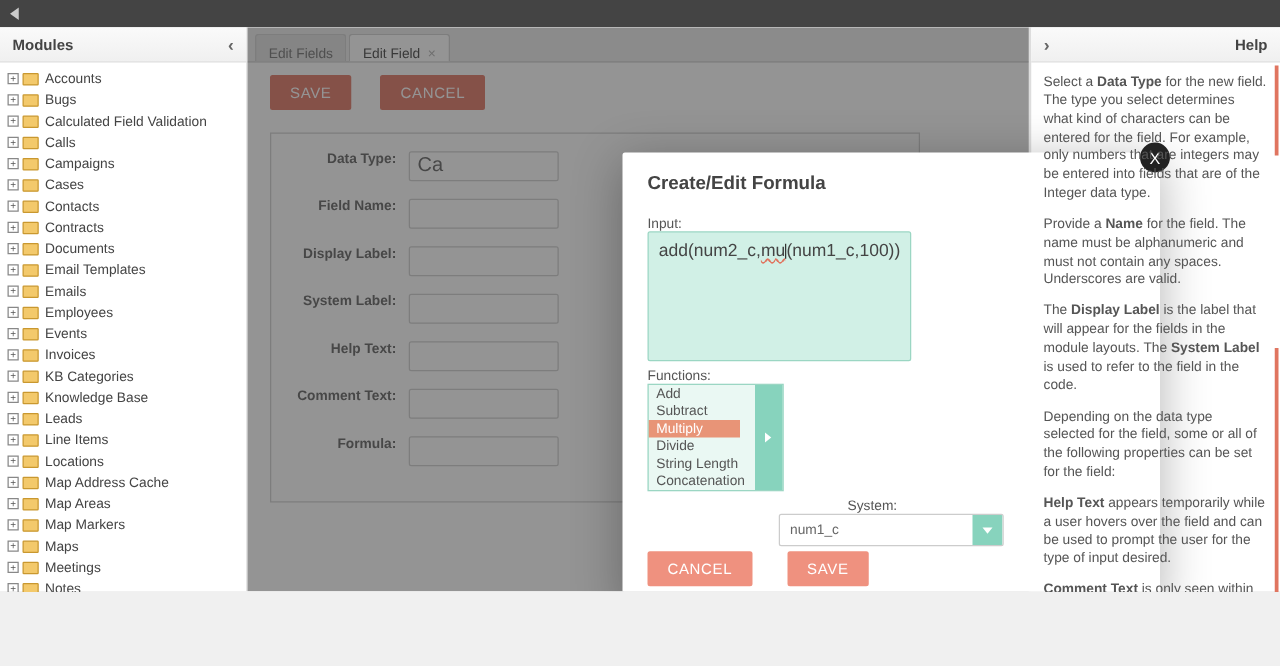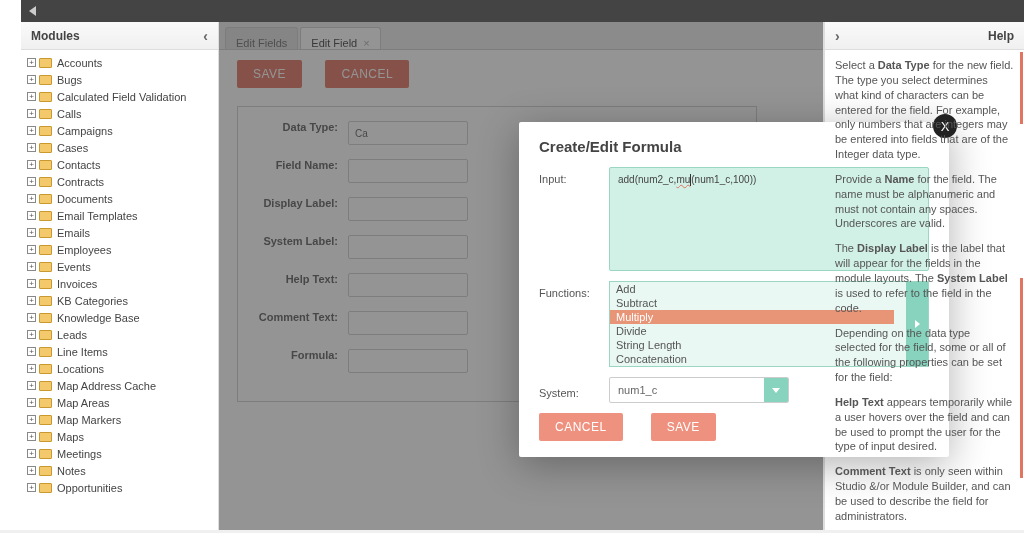--- a/index.html
+++ b/index.html
@@ -5,24 +5,23 @@
   * { box-sizing: border-box; margin: 0; padding: 0; }
   body {
     font-family: "Helvetica Neue", Helvetica, Arial, sans-serif;
     font-size: 12px;
     color: #444;
     background: #f0f0f0;
     overflow: hidden;
   }
   .app {
     width: 1024px;
-    height: 530px;
+    height: 473px;
     position: relative;
     background: #fff;
-    padding-left: 21px;
   }
   .topbar {
     height: 22px;
     background: #444;
     color: #fff;
     display: flex;
     align-items: center;
     padding: 0 8px;
   }
   .topbar-icon {
@@ -157,21 +156,21 @@
   }
   .form-input {
     flex:1;
   }
   .form-input-box {
     height: 24px;
     border: 1px solid #ccc;
     border-radius: 2px;
     background:#fff;
     padding: 0 6px;
-    font-size:10px;
+    font-size:16px;
     color:#555;
     width: 120px;
     display:flex; align-items:center;
   }
   .right-panel {
     width: 200px;
     background: #fff;
     border-left: 1px solid #ddd;
     display:flex;
     flex-direction:column;
@@ -222,36 +221,36 @@
     width:24px; height:24px;
     background:#222;
     color:#fff;
     border-radius:50%;
     display:flex;
     align-items:center;
     justify-content:center;
     font-size:13px;
     cursor:pointer;
   }
-  .modal-row { display:flex; margin-bottom:10px; align-items:flex-start; }
+  .modal-row { display:flex; align-items:flex-start;flex-direction:column; }
   .modal-label {
     width: 70px;
     font-size: 11px;
     color:#555;
     padding-top: 6px;
   }
   .modal-field { flex:1; }
   .input-textarea {
     width:100%;
     height: 104px;
     background: #d1f0e6;
     border: 1px solid #9bd6c3;
     border-radius: 2px;
     padding: 6px 8px;
-    font-size: 10px;
+    font-size: 14px;
     color:#444;
     position:relative;
   }
   .wavy {
     text-decoration: wavy underline #e07560;
   }
   .cursor-caret {
     display:inline-block;
     width:1px; height:12px;
     background:#333;

